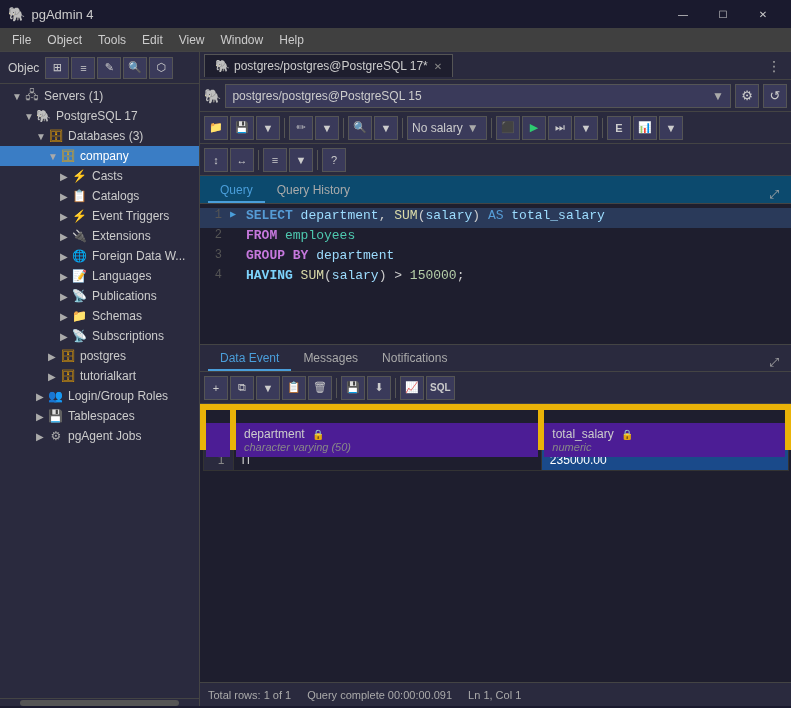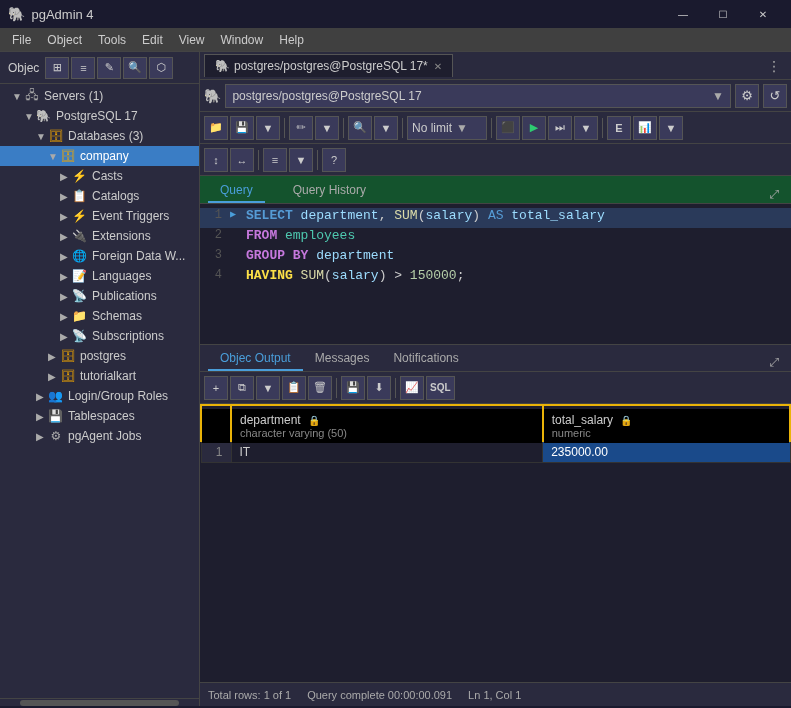--- a/index.html
+++ b/index.html
@@ -51,36 +51,36 @@
     .db-select { background: #3a3a5a; border: 1px solid #555; color: #ccc; font-size: 12px; padding: 2px 6px; height: 24px; width: 280px; display: flex; align-items: center; }
     .dropdown-icon { margin-left: auto; color: #aaa; }
 
     
     .query-toolbar2 { background: #2a2a3e; height: 32px; display: flex; align-items: center; padding: 0 4px; gap: 2px; border-bottom: 1px solid #444; }
 
     
     .no-limit-select { background: #3a3a5a; border: 1px solid #555; color: #ccc; font-size: 12px; padding: 2px 4px; height: 24px; display: flex; align-items: center; min-width: 80px; }
 
     
-    .query-tabs { display: flex; align-items: flex-end; padding: 0 8px; height: 28px; background: #14532d; border-bottom: 1px solid #444; gap: 16px; }
+    .query-tabs { display: flex; align-items: flex-end; padding: 0 8px; height: 28px; background: #0c4a6e; border-bottom: 1px solid #444; }
     .query-tab { padding: 4px 12px; font-size: 12px; cursor: pointer; color: #aaa; border-bottom: 2px solid transparent; }
     .query-tab.active { color: #4a9eda; border-bottom: 2px solid #4a9eda; }
     .query-expand { margin-left: auto; color: #aaa; cursor: pointer; font-size: 12px; padding: 2px 4px; }
 
     
     .code-editor { background: #1e1e2e; padding: 4px 0; flex: 0 0 140px; font-family: 'Consolas', 'Courier New', monospace; font-size: 13px; overflow: hidden; }
     .code-line { display: flex; align-items: flex-start; min-height: 20px; }
     .code-line.highlighted { background: #2a3a5a; }
     .line-num { width: 30px; text-align: right; padding-right: 8px; color: #555; font-size: 12px; user-select: none; flex-shrink: 0; }
     .line-arrow { width: 16px; color: #4a9eda; font-size: 10px; flex-shrink: 0; }
     .code-content { flex: 1; }
     .kw-select { color: #569cd6; font-weight: bold; }
     .kw-from { color: #c678dd; font-weight: bold; }
     .kw-group { color: #c678dd; font-weight: bold; }
-    .kw-having { color: #fde047; font-weight: bold; }
+    .kw-having { color: #7dd3fc; font-weight: bold; }
     .kw-as { color: #569cd6; }
     .col-name { color: #9cdcfe; }
     .num-val { color: #b5cea8; }
     .tbl-name { color: #4ec9b0; }
     .fn-name { color: #dcdcaa; }
 
     
     .data-section { flex: 1; display: flex; flex-direction: column; overflow: hidden; }
     .data-tabs { display: flex; align-items: flex-end; padding: 0 8px; height: 28px; background: #2a2a3e; border-bottom: 1px solid #444; border-top: 1px solid #444; }
     .data-tab { padding: 4px 12px; font-size: 12px; cursor: pointer; color: #aaa; border-bottom: 2px solid transparent; }
@@ -88,22 +88,22 @@
     .data-expand { margin-left: auto; color: #aaa; cursor: pointer; font-size: 12px; padding: 2px 4px; }
 
     
     .data-toolbar { background: #2a2a3e; height: 32px; display: flex; align-items: center; padding: 0 4px; gap: 2px; border-bottom: 1px solid #444; }
 
     
     .data-table-wrap { flex: 1; overflow: auto; }
     .data-table-wrap::-webkit-scrollbar { height: 6px; width: 6px; }
     .data-table-wrap::-webkit-scrollbar-thumb { background: #555; }
     .data-table { width: 100%; border-collapse: collapse; font-size: 12px; }
-    .data-table th { background: #000000; color: #ccc; padding: 4px 8px; border: 2px solid #eab308; text-align: left; position: sticky; top: 4px; font-weight: normal; }
-    .data-table th .col-type { color: #888; font-size: 11px; display: block; }
+    .data-table th { background: #4c1d95; color: #ccc; padding: 4px 8px; border: 6px solid #eab308; text-align: left; position: sticky; top: 16px; font-weight: normal; }
+    .data-table th .col-type { color: #888; font-size: 11px; display: block; font-style: italic; }
     .data-table th .lock-icon { color: #888; font-size: 10px; margin-left: 4px; }
     .data-table td { padding: 3px 8px; border: 1px solid #333; color: #ccc; }
     .data-table tr.row-num td:first-child { color: #888; background: #2a2a3e; text-align: right; }
     .cell-selected { background: #1a4a8a !important; color: #fff !important; }
 
     
     .status-bar { background: #2a2a3e; height: 24px; display: flex; align-items: center; padding: 0 8px; gap: 16px; border-top: 1px solid #444; font-size: 11px; color: #aaa; }
 
     
     .native-title { background: #1a1a2e; height: 28px; display: flex; align-items: center; padding: 0 8px; }
@@ -274,40 +274,40 @@
         <span class="tab-icon">🐘</span>
         <span>postgres/postgres@PostgreSQL 17*</span>
         <span class="close-tab">✕</span>
       </div>
       <span class="tab-more">⋮</span>
     </div>
 
     <div class="query-toolbar" style="gap:4px;">
       <span style="color:#4a9eda; font-size:14px;">🐘</span>
       <div class="db-select" style="flex:1;">
-        <span>postgres/postgres@PostgreSQL 17</span>
+        <span>postgres/postgres@PostgreSQL 15</span>
         <span class="dropdown-icon">▼</span>
       </div>
       <button class="qb-btn" style="font-size:13px;">⚙</button>
       <button class="qb-btn" style="font-size:13px;">↺</button>
     </div>
 
     <div class="query-toolbar">
       <button class="qb-btn">📁</button>
       <button class="qb-btn">💾</button>
       <button class="qb-btn">▼</button>
       <div class="qb-separator"></div>
       <button class="qb-btn">✏</button>
       <button class="qb-btn">▼</button>
       <div class="qb-separator"></div>
       <button class="qb-btn">🔍</button>
       <button class="qb-btn">▼</button>
       <div class="qb-separator"></div>
       <div class="no-limit-select">
-        <span>No limit</span>
+        <span>No salary</span>
         <span style="margin-left:4px; color:#aaa;">▼</span>
       </div>
       <div class="qb-separator"></div>
       <button class="qb-btn">⬛</button>
       <button class="qb-btn" style="color:#2ecc71;">▶</button>
       <button class="qb-btn">⏭</button>
       <button class="qb-btn">▼</button>
       <div class="qb-separator"></div>
       <button class="qb-btn" style="font-weight:bold; font-size:11px;">E</button>
       <button class="qb-btn">📊</button>
@@ -361,21 +361,21 @@
         <span class="line-arrow"></span>
         <span class="code-content">
           <span class="kw-having">HAVING </span><span class="fn-name">SUM</span><span>(</span><span class="col-name">salary</span><span>) &gt; </span><span class="num-val">150000</span><span>;</span>
         </span>
       </div>
     </div>
 
     <div class="data-section">
 
       <div class="data-tabs">
-        <div class="data-tab active">Objec Output</div>
+        <div class="data-tab active">Data Event</div>
         <div class="data-tab">Messages</div>
         <div class="data-tab">Notifications</div>
         <span class="data-expand">⤢</span>
       </div>
 
       <div class="data-toolbar">
         <button class="qb-btn">+</button>
         <button class="qb-btn">⧉</button>
         <button class="qb-btn">▼</button>
         <button class="qb-btn">📋</button>

